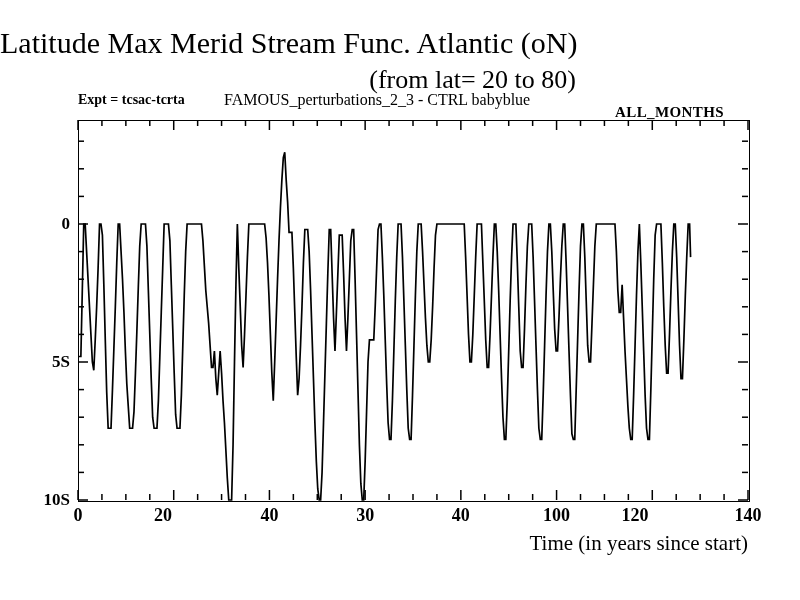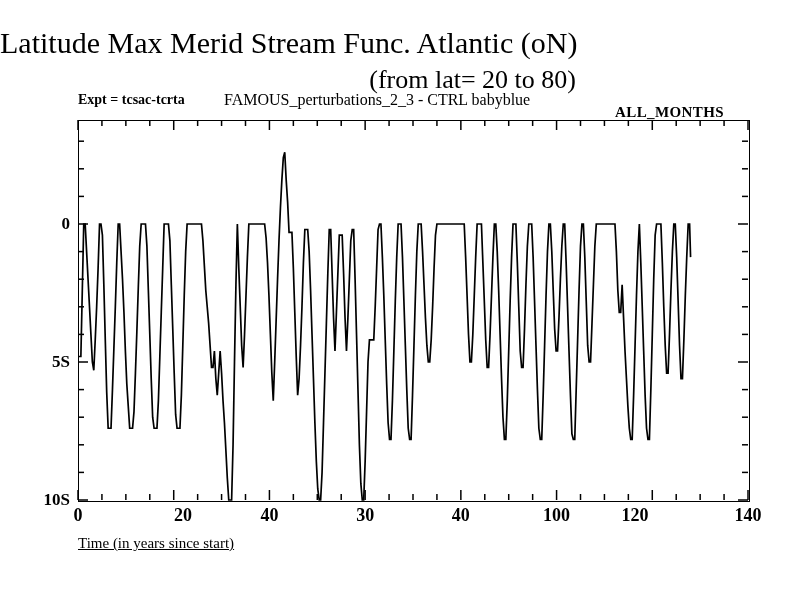--- a/index.html
+++ b/index.html
@@ -113,25 +113,24 @@
     text-align: center;
     font-size: 18px;
     font-weight: bold;
     line-height: 20px;
   }
   #xaxis-title {
     position: absolute;
     left: 78px;
     top: 531px;
     width: 670px;
-    text-align: left;
-    font-size: 15px;
+    text-align: right;
+    font-size: 21px;
     line-height: 24px;
     white-space: nowrap;
-    text-decoration: underline;
   }
 </style>
 </head>
 <body>
 
 <div id="title-main">Latitude Max Merid Stream Func. Atlantic (oN)</div>
 <div id="title-sub">(from lat= 20 to 80)</div>
 
 <div id="expt-line">
   <span id="expt-left">Expt = tcsac-tcrta</span>
@@ -232,21 +231,21 @@
   <polyline id="data-line" fill="none" stroke="#000000" stroke-width="1.7" stroke-linejoin="miter" stroke-linecap="butt" points="0.00,236.48 1.44,236.48 2.87,236.48 4.31,170.24 5.74,104.00 7.18,104.00 8.61,131.60 10.05,159.20 11.49,186.80 12.92,214.40 14.36,242.00 15.79,250.28 17.23,219.92 18.66,186.80 20.10,148.16 21.54,104.00 22.97,104.00 24.41,115.04 25.84,164.72 27.28,219.92 28.71,272.36 30.15,308.24 31.59,308.24 33.02,308.24 34.46,269.60 35.89,228.20 37.33,186.80 38.76,142.64 40.20,104.00 41.64,104.00 43.07,131.60 44.51,159.20 45.94,192.32 47.38,230.96 48.81,264.08 50.25,286.16 51.69,308.24 53.12,308.24 54.56,308.24 55.99,291.68 57.43,253.04 58.86,211.64 60.30,167.48 61.74,126.08 63.17,104.00 64.61,104.00 66.04,104.00 67.48,104.00 68.91,126.08 70.35,170.24 71.79,214.40 73.22,258.56 74.66,297.20 76.09,308.24 77.53,308.24 78.96,308.24 80.40,280.64 81.84,236.48 83.27,192.32 84.71,148.16 86.14,104.00 87.58,104.00 89.01,104.00 90.45,104.00 91.89,120.56 93.32,164.72 94.76,208.88 96.19,253.04 97.63,294.44 99.06,308.24 100.50,308.24 101.94,308.24 103.37,275.12 104.81,225.44 106.24,175.76 107.68,131.60 109.11,104.00 110.55,104.00 111.99,104.00 113.42,104.00 114.86,104.00 116.29,104.00 117.73,104.00 119.16,104.00 120.60,104.00 122.04,104.00 123.47,104.00 124.91,120.56 126.34,145.40 127.78,170.24 129.21,186.80 130.65,203.36 132.09,225.44 133.52,247.52 134.96,247.52 136.39,230.96 137.83,258.56 139.26,275.12 140.70,253.04 142.14,230.96 143.57,253.04 145.01,280.64 146.44,302.72 147.88,330.32 149.31,357.92 150.75,380.00 152.19,380.00 153.62,380.00 155.06,324.80 156.49,242.00 157.93,164.72 159.36,104.00 160.80,148.16 162.24,186.80 163.67,225.44 165.11,247.52 166.54,214.40 167.98,175.76 169.41,137.12 170.85,104.00 172.29,104.00 173.72,104.00 175.16,104.00 176.59,104.00 178.03,104.00 179.46,104.00 180.90,104.00 182.34,104.00 183.77,104.00 185.21,104.00 186.64,104.00 188.08,117.80 189.51,142.64 190.95,175.76 192.39,214.40 193.82,253.04 195.26,280.64 196.69,242.00 198.13,200.60 199.56,159.20 201.00,120.56 202.44,87.44 203.87,59.84 205.31,37.76 206.74,32.24 208.18,59.84 209.61,81.92 211.05,112.28 212.49,112.28 213.92,112.28 215.36,148.16 216.79,192.32 218.23,236.48 219.66,275.12 221.10,258.56 222.54,225.44 223.97,186.80 225.41,142.64 226.84,109.52 228.28,109.52 229.71,109.52 231.15,131.60 232.59,170.24 234.02,214.40 235.46,258.56 236.89,302.72 238.33,341.36 239.76,368.96 241.20,380.00 242.64,380.00 244.07,352.40 245.51,302.72 246.94,253.04 248.38,203.36 249.81,153.68 251.25,109.52 252.69,109.52 254.12,153.68 255.56,197.84 256.99,230.96 258.43,192.32 259.86,153.68 261.30,115.04 262.74,115.04 264.17,115.04 265.61,153.68 267.04,197.84 268.48,230.96 269.91,197.84 271.35,159.20 272.79,120.56 274.22,109.52 275.66,109.52 277.09,159.20 278.53,214.40 279.96,269.60 281.40,324.80 282.84,363.44 284.27,380.00 285.71,380.00 287.14,341.36 288.58,291.68 290.01,242.00 291.45,219.92 292.89,219.92 294.32,219.92 295.76,219.92 297.19,186.80 298.63,148.16 300.06,109.52 301.50,104.00 302.94,104.00 304.37,137.12 305.81,175.76 307.24,219.92 308.68,264.08 310.11,302.72 311.55,319.28 312.99,319.28 314.42,280.64 315.86,230.96 317.29,181.28 318.73,137.12 320.16,104.00 321.60,104.00 323.04,104.00 324.47,137.12 325.91,181.28 327.34,225.44 328.78,269.60 330.21,308.24 331.65,319.28 333.09,319.28 334.52,275.12 335.96,225.44 337.39,175.76 338.83,131.60 340.26,104.00 341.70,104.00 343.14,104.00 344.57,131.60 346.01,164.72 347.44,197.84 348.88,225.44 350.31,242.00 351.75,242.00 353.19,219.92 354.62,186.80 356.06,148.16 357.49,115.04 358.93,104.00 360.36,104.00 361.80,104.00 363.24,104.00 364.67,104.00 366.11,104.00 367.54,104.00 368.98,104.00 370.41,104.00 371.85,104.00 373.29,104.00 374.72,104.00 376.16,104.00 377.59,104.00 379.03,104.00 380.46,104.00 381.90,104.00 383.34,104.00 384.77,104.00 386.21,104.00 387.64,137.12 389.08,175.76 390.51,214.40 391.95,242.00 393.39,242.00 394.82,214.40 396.26,175.76 397.69,137.12 399.13,104.00 400.56,104.00 402.00,104.00 403.44,104.00 404.87,142.64 406.31,181.28 407.74,219.92 409.18,247.52 410.61,247.52 412.05,214.40 413.49,175.76 414.92,137.12 416.36,104.00 417.79,104.00 419.23,131.60 420.66,170.24 422.10,214.40 423.54,258.56 424.97,297.20 426.41,319.28 427.84,319.28 429.28,280.64 430.71,230.96 432.15,181.28 433.59,137.12 435.02,104.00 436.46,104.00 437.89,104.00 439.33,142.64 440.76,186.80 442.20,230.96 443.64,247.52 445.07,247.52 446.51,208.88 447.94,164.72 449.38,126.08 450.81,104.00 452.25,104.00 453.69,104.00 455.12,137.12 456.56,181.28 457.99,225.44 459.43,269.60 460.86,308.24 462.30,319.28 463.74,319.28 465.17,275.12 466.61,225.44 468.04,175.76 469.48,131.60 470.91,104.00 472.35,104.00 473.79,131.60 475.22,170.24 476.66,208.88 478.09,230.96 479.53,230.96 480.96,197.84 482.40,159.20 483.84,126.08 485.27,104.00 486.71,104.00 488.14,142.64 489.58,186.80 491.01,230.96 492.45,275.12 493.89,313.76 495.32,319.28 496.76,319.28 498.19,269.60 499.63,219.92 501.06,170.24 502.50,126.08 503.94,104.00 505.37,104.00 506.81,137.12 508.24,181.28 509.68,225.44 511.11,242.00 512.55,242.00 513.99,203.36 515.42,164.72 516.86,126.08 518.29,104.00 519.73,104.00 521.16,104.00 522.60,104.00 524.04,104.00 525.47,104.00 526.91,104.00 528.34,104.00 529.78,104.00 531.21,104.00 532.65,104.00 534.09,104.00 535.52,104.00 536.96,104.00 538.39,131.60 539.83,170.24 541.26,192.32 542.70,192.32 544.14,164.72 545.57,197.84 547.01,230.96 548.44,258.56 549.88,286.16 551.31,308.24 552.75,319.28 554.19,319.28 555.62,275.12 557.06,225.44 558.49,175.76 559.93,131.60 561.36,104.00 562.80,142.64 564.24,186.80 565.67,230.96 567.11,275.12 568.54,308.24 569.98,319.28 571.41,319.28 572.85,269.60 574.29,214.40 575.72,159.20 577.16,115.04 578.59,104.00 580.03,104.00 581.46,104.00 582.90,104.00 584.34,142.64 585.77,186.80 587.21,225.44 588.64,253.04 590.08,253.04 591.51,214.40 592.95,170.24 594.39,131.60 595.82,104.00 597.26,104.00 598.69,137.12 600.13,181.28 601.56,225.44 603.00,258.56 604.44,258.56 605.87,219.92 607.31,175.76 608.74,137.12 610.18,104.00 611.61,104.00 612.57,137.12"></polyline>
 </svg>
 
 <div id="ylabels">
     <div class="ytick-label" style="top: 215px;">0</div>
     <div class="ytick-label" style="top: 353px;">5S</div>
     <div class="ytick-label" style="top: 491px; text-align: right;">10S</div>
   </div>
 <div id="xlabels">
     <div class="xtick-label" style="left: 78px;">0</div>
-    <div class="xtick-label" style="left: 183px;">20</div>
+    <div class="xtick-label" style="left: 163px;">20</div>
     <div class="xtick-label" style="left: 269.429px; text-align: center;">40</div>
     <div class="xtick-label" style="left: 365.143px;">30</div>
     <div class="xtick-label" style="left: 460.857px;">40</div>
     <div class="xtick-label" style="left: 556.571px;">100</div>
     <div class="xtick-label" style="left: 635px;">120</div>
     <div class="xtick-label" style="left: 748px;">140</div>
   </div>
 
 <div id="xaxis-title">Time (in years since start)</div>
 

